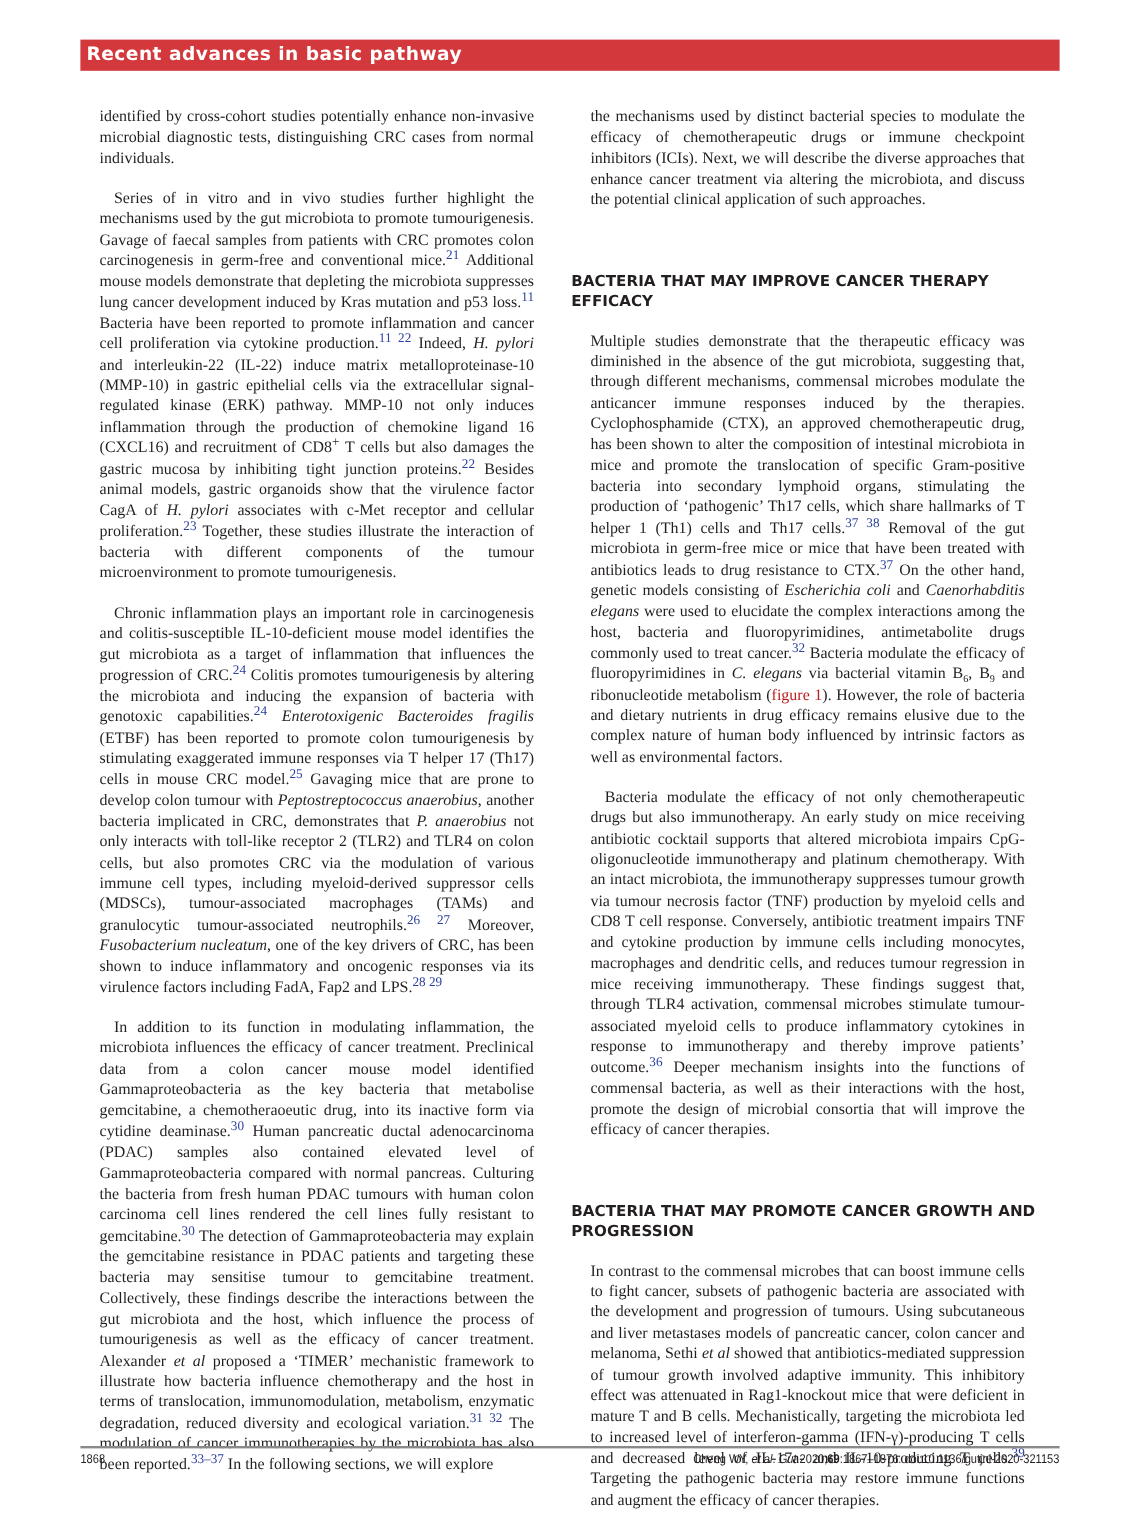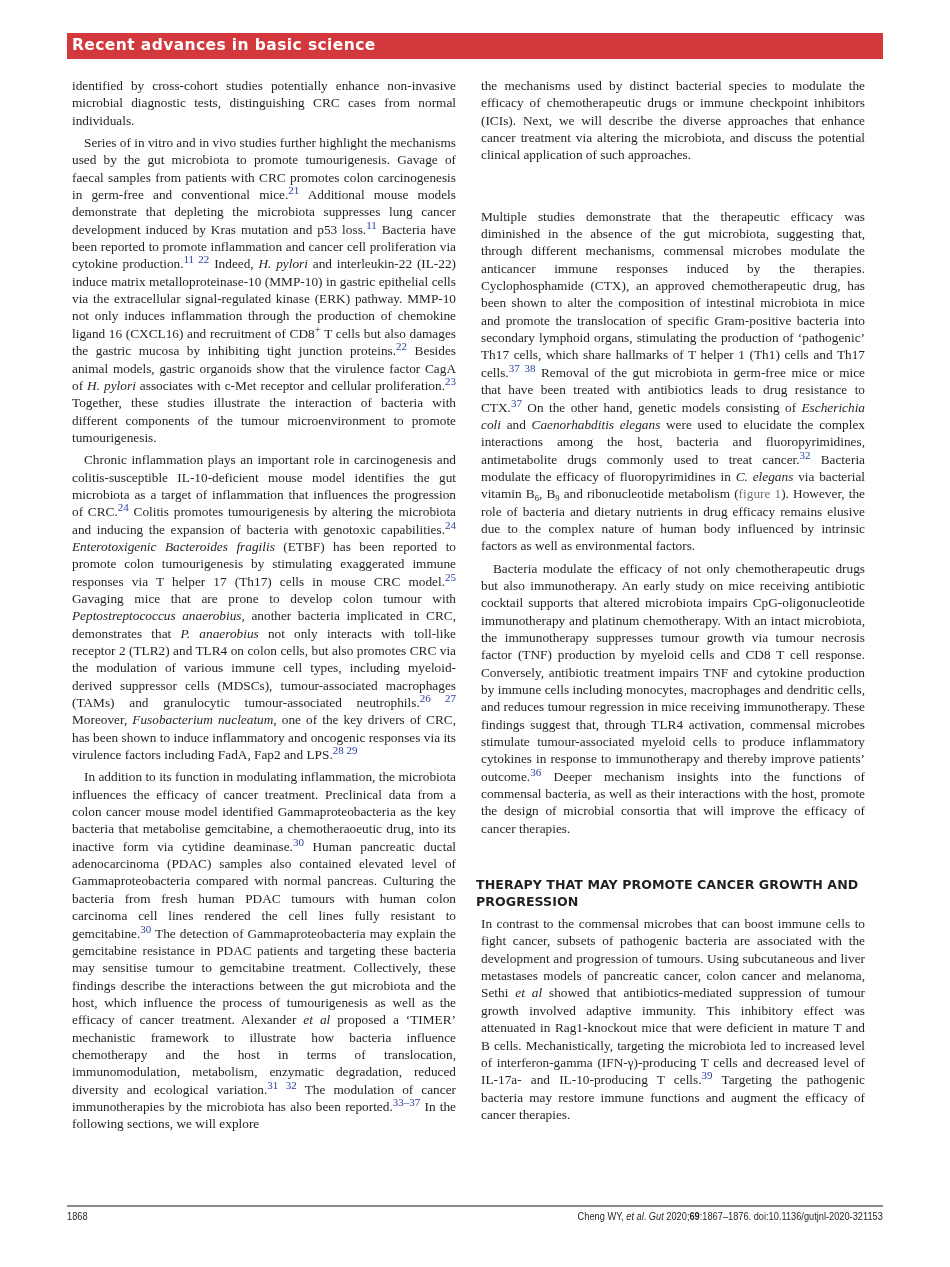--- a/index.html
+++ b/index.html
@@ -7,56 +7,57 @@
          font-family:"Liberation Serif","DejaVu Serif",serif; color:#231f20; }
   .header-bar { position:absolute; left:67px; top:33px; width:816px; height:26px;
                 background:#d2383c; }
   .header-bar span { position:absolute; left:5px; top:3px; color:#ffffff;
                 font-family:"DejaVu Sans","Liberation Sans",sans-serif; font-weight:bold;
                 font-size:15.5px; letter-spacing:0.4px; }
   .col { position:absolute; top:72px; width:394px; font-size:13.3px; line-height:17.35px;
          text-align:justify; hyphens:manual; }
   .col.left { left:67px; }
   .col.right { left:476px; }
-  .col p { margin:5px; text-indent:12px;font-family:Liberation Serif, serif; }
+  .col p { margin:16px; text-indent:12px;font-family:Liberation Serif, serif; }
   .col p.noind { text-indent:0; }
   .col h2 { margin:0; font-family:"DejaVu Sans","Liberation Sans",sans-serif;
             font-weight:bold; font-size:12.6px; line-height:17px; letter-spacing:0.05px;
             text-align:left; }
   .gap1 { height:34px; }
   .gap2 { height:34px; }
   sup { font-size:11px; color:#2a3f9e; vertical-align:5px; line-height:0; }
   sub { font-size:8.5px; vertical-align:-3px; line-height:0; }
-  .link { color:#737373; }
+  .link { color:#b91c1c; }
   i { font-style:italic; }
   .footer-rule { position:absolute; left:67px; top:1205px; width:816px; height:2px; background:#8a8a8a; }
   .footer { position:absolute; top:1210px; font-family:"Liberation Sans","DejaVu Sans",sans-serif;
             font-size:10.5px; color:#231f20; transform:scaleX(0.88); }
   .footer.left { left:67px; transform-origin:left top; }
   .footer.right { right:67px; transform-origin:right top; }
 </style>
 </head>
 <body>
 
 <div class="header-bar">
-  <span>Recent advances in basic science</span>
+  <span>Recent advances in basic pathway</span>
 </div>
 
 <div class="col left">
   <p class="noind">identified by cross-cohort studies potentially enhance non-invasive microbial diagnostic tests, distinguishing CRC cases from normal individuals.</p>
   <p><span>Series of in vitro and in vivo studies further highlight the mechanisms used by the gut microbiota to promote tumourigenesis. Gavage of faecal samples from patients with CRC promotes colon carcinogenesis in germ-free and conventional mice.</span><sup>21</sup><span> Additional mouse models demonstrate that depleting the microbiota suppresses lung cancer development induced by Kras mutation and p53 loss.</span><sup>11</sup><span> Bacteria have been reported to promote inflammation and cancer cell proliferation via cytokine production.</span><sup>11 22</sup><span> Indeed, </span><i>H. pylori</i><span> and interleukin-22 (IL-22) induce matrix metalloproteinase-10 (MMP-10) in gastric epithelial cells via the extracellular signal-regulated kinase (ERK) pathway. MMP-10 not only induces inflammation through the production of chemokine ligand 16 (CXCL16) and recruitment of CD8</span><sup style="color:#231f20">+</sup><span> T cells but also damages the gastric mucosa by inhibiting tight junction proteins.</span><sup>22</sup><span> Besides animal models, gastric organoids show that the virulence factor CagA of </span><i>H. pylori</i><span> associates with c-Met receptor and cellular proliferation.</span><sup>23</sup><span> Together, these studies illustrate the interaction of bacteria with different components of the tumour microenvironment to promote tumourigenesis.</span></p>
   <p><span>Chronic inflammation plays an important role in carcinogenesis and colitis-susceptible IL-10-deficient mouse model identifies the gut microbiota as a target of inflammation that influences the progression of CRC.</span><sup>24</sup><span> Colitis promotes tumourigenesis by altering the microbiota and inducing the expansion of bacteria with genotoxic capabilities.</span><sup>24</sup><i> Enterotoxigenic Bacteroides fragilis</i><span> (ETBF) has been reported to promote colon tumourigenesis by stimulating exaggerated immune responses via T helper 17 (Th17) cells in mouse CRC model.</span><sup>25</sup><span> Gavaging mice that are prone to develop colon tumour with </span><i>Peptostreptococcus anaerobius</i><span>, another bacteria implicated in CRC, demonstrates that </span><i>P. anaerobius</i><span> not only interacts with toll-like receptor 2 (TLR2) and TLR4 on colon cells, but also promotes CRC via the modulation of various immune cell types, including myeloid-derived suppressor cells (MDSCs), tumour-associated macrophages (TAMs) and granulocytic tumour-associated neutrophils.</span><sup>26 27</sup><span> Moreover, </span><i>Fusobacterium nucleatum</i><span>, one of the key drivers of CRC, has been shown to induce inflammatory and oncogenic responses via its virulence factors including FadA, Fap2 and LPS.</span><sup>28 29</sup></p>
   <p><span>In addition to its function in modulating inflammation, the microbiota influences the efficacy of cancer treatment. Preclinical data from a colon cancer mouse model identified Gammaproteobacteria as the key bacteria that metabolise gemcitabine, a chemotheraoeutic drug, into its inactive form via cytidine deaminase.</span><sup>30</sup><span> Human pancreatic ductal adenocarcinoma (PDAC) samples also contained elevated level of Gammaproteobacteria compared with normal pancreas. Culturing the bacteria from fresh human PDAC tumours with human colon carcinoma cell lines rendered the cell lines fully resistant to gemcitabine.</span><sup>30</sup><span> The detection of Gammaproteobacteria may explain the gemcitabine resistance in PDAC patients and targeting these bacteria may sensitise tumour to gemcitabine treatment. Collectively, these findings describe the interactions between the gut microbiota and the host, which influence the process of tumourigenesis as well as the efficacy of cancer treatment. Alexander </span><i>et al</i><span> proposed a ‘TIMER’ mechanistic framework to illustrate how bacteria influence chemotherapy and the host in terms of translocation, immunomodulation, metabolism, enzymatic degradation, reduced diversity and ecological variation.</span><sup>31 32</sup><span> The modulation of cancer immunotherapies by the microbiota has also been reported.</span><sup>33–37</sup><span> In the following sections, we will explore</span></p>
 </div>
 
 <div class="col right">
   <p class="noind">the mechanisms used by distinct bacterial species to modulate the efficacy of chemotherapeutic drugs or immune checkpoint inhibitors (ICIs). Next, we will describe the diverse approaches that enhance cancer treatment via altering the microbiota, and discuss the potential clinical application of such approaches.</p>
   <div class="gap1"></div>
+  <h2>BACTERIA THAT MAY IMPROVE CANCER THERAPY EFFICACY</h2>
   <p class="noind"><span>Multiple studies demonstrate that the therapeutic efficacy was diminished in the absence of the gut microbiota, suggesting that, through different mechanisms, commensal microbes modulate the anticancer immune responses induced by the therapies. Cyclophosphamide (CTX), an approved chemotherapeutic drug, has been shown to alter the composition of intestinal microbiota in mice and promote the translocation of specific Gram-positive bacteria into secondary lymphoid organs, stimulating the production of ‘pathogenic’ Th17 cells, which share hallmarks of T helper 1 (Th1) cells and Th17 cells.</span><sup>37 38</sup><span> Removal of the gut microbiota in germ-free mice or mice that have been treated with antibiotics leads to drug resistance to CTX.</span><sup>37</sup><span> On the other hand, genetic models consisting of </span><i>Escherichia coli</i><span> and </span><i>Caenorhabditis elegans</i><span> were used to elucidate the complex interactions among the host, bacteria and fluoropyrimidines, antimetabolite drugs commonly used to treat cancer.</span><sup>32</sup><span> Bacteria modulate the efficacy of fluoropyrimidines in </span><i>C. elegans</i><span> via bacterial vitamin B</span><sub>6</sub><span>, B</span><sub>9</sub><span> and ribonucleotide metabolism (</span><span class="link">figure 1</span><span>). However, the role of bacteria and dietary nutrients in drug efficacy remains elusive due to the complex nature of human body influenced by intrinsic factors as well as environmental factors.</span></p>
   <p><span>Bacteria modulate the efficacy of not only chemotherapeutic drugs but also immunotherapy. An early study on mice receiving antibiotic cocktail supports that altered microbiota impairs CpG-oligonucleotide immunotherapy and platinum chemotherapy. With an intact microbiota, the immunotherapy suppresses tumour growth via tumour necrosis factor (TNF) production by myeloid cells and CD8 T cell response. Conversely, antibiotic treatment impairs TNF and cytokine production by immune cells including monocytes, macrophages and dendritic cells, and reduces tumour regression in mice receiving immunotherapy. These findings suggest that, through TLR4 activation, commensal microbes stimulate tumour-associated myeloid cells to produce inflammatory cytokines in response to immunotherapy and thereby improve patients’ outcome.</span><sup>36</sup><span> Deeper mechanism insights into the functions of commensal bacteria, as well as their interactions with the host, promote the design of microbial consortia that will improve the efficacy of cancer therapies.</span></p>
   <div class="gap2"></div>
-  <h2>THERAPY THAT MAY PROMOTE CANCER GROWTH AND PROGRESSION</h2>
+  <h2>BACTERIA THAT MAY PROMOTE CANCER GROWTH AND PROGRESSION</h2>
   <p class="noind"><span>In contrast to the commensal microbes that can boost immune cells to fight cancer, subsets of pathogenic bacteria are associated with the development and progression of tumours. Using subcutaneous and liver metastases models of pancreatic cancer, colon cancer and melanoma, Sethi </span><i>et al</i><span> showed that antibiotics-mediated suppression of tumour growth involved adaptive immunity. This inhibitory effect was attenuated in Rag1-knockout mice that were deficient in mature T and B cells. Mechanistically, targeting the microbiota led to increased level of interferon-gamma (IFN-γ)-producing T cells and decreased level of IL-17a- and IL-10-producing T cells.</span><sup>39</sup><span> Targeting the pathogenic bacteria may restore immune functions and augment the efficacy of cancer therapies.</span></p>
 </div>
 
 <div class="footer-rule"></div>
 <div class="footer left">1868</div>
 <div class="footer right"><span>Cheng WY, </span><i>et al</i><span>. </span><i>Gut</i><span> 2020;</span><b>69</b><span>:1867–1876. doi:10.1136/gutjnl-2020-321153</span></div>
 
 </body></html>

